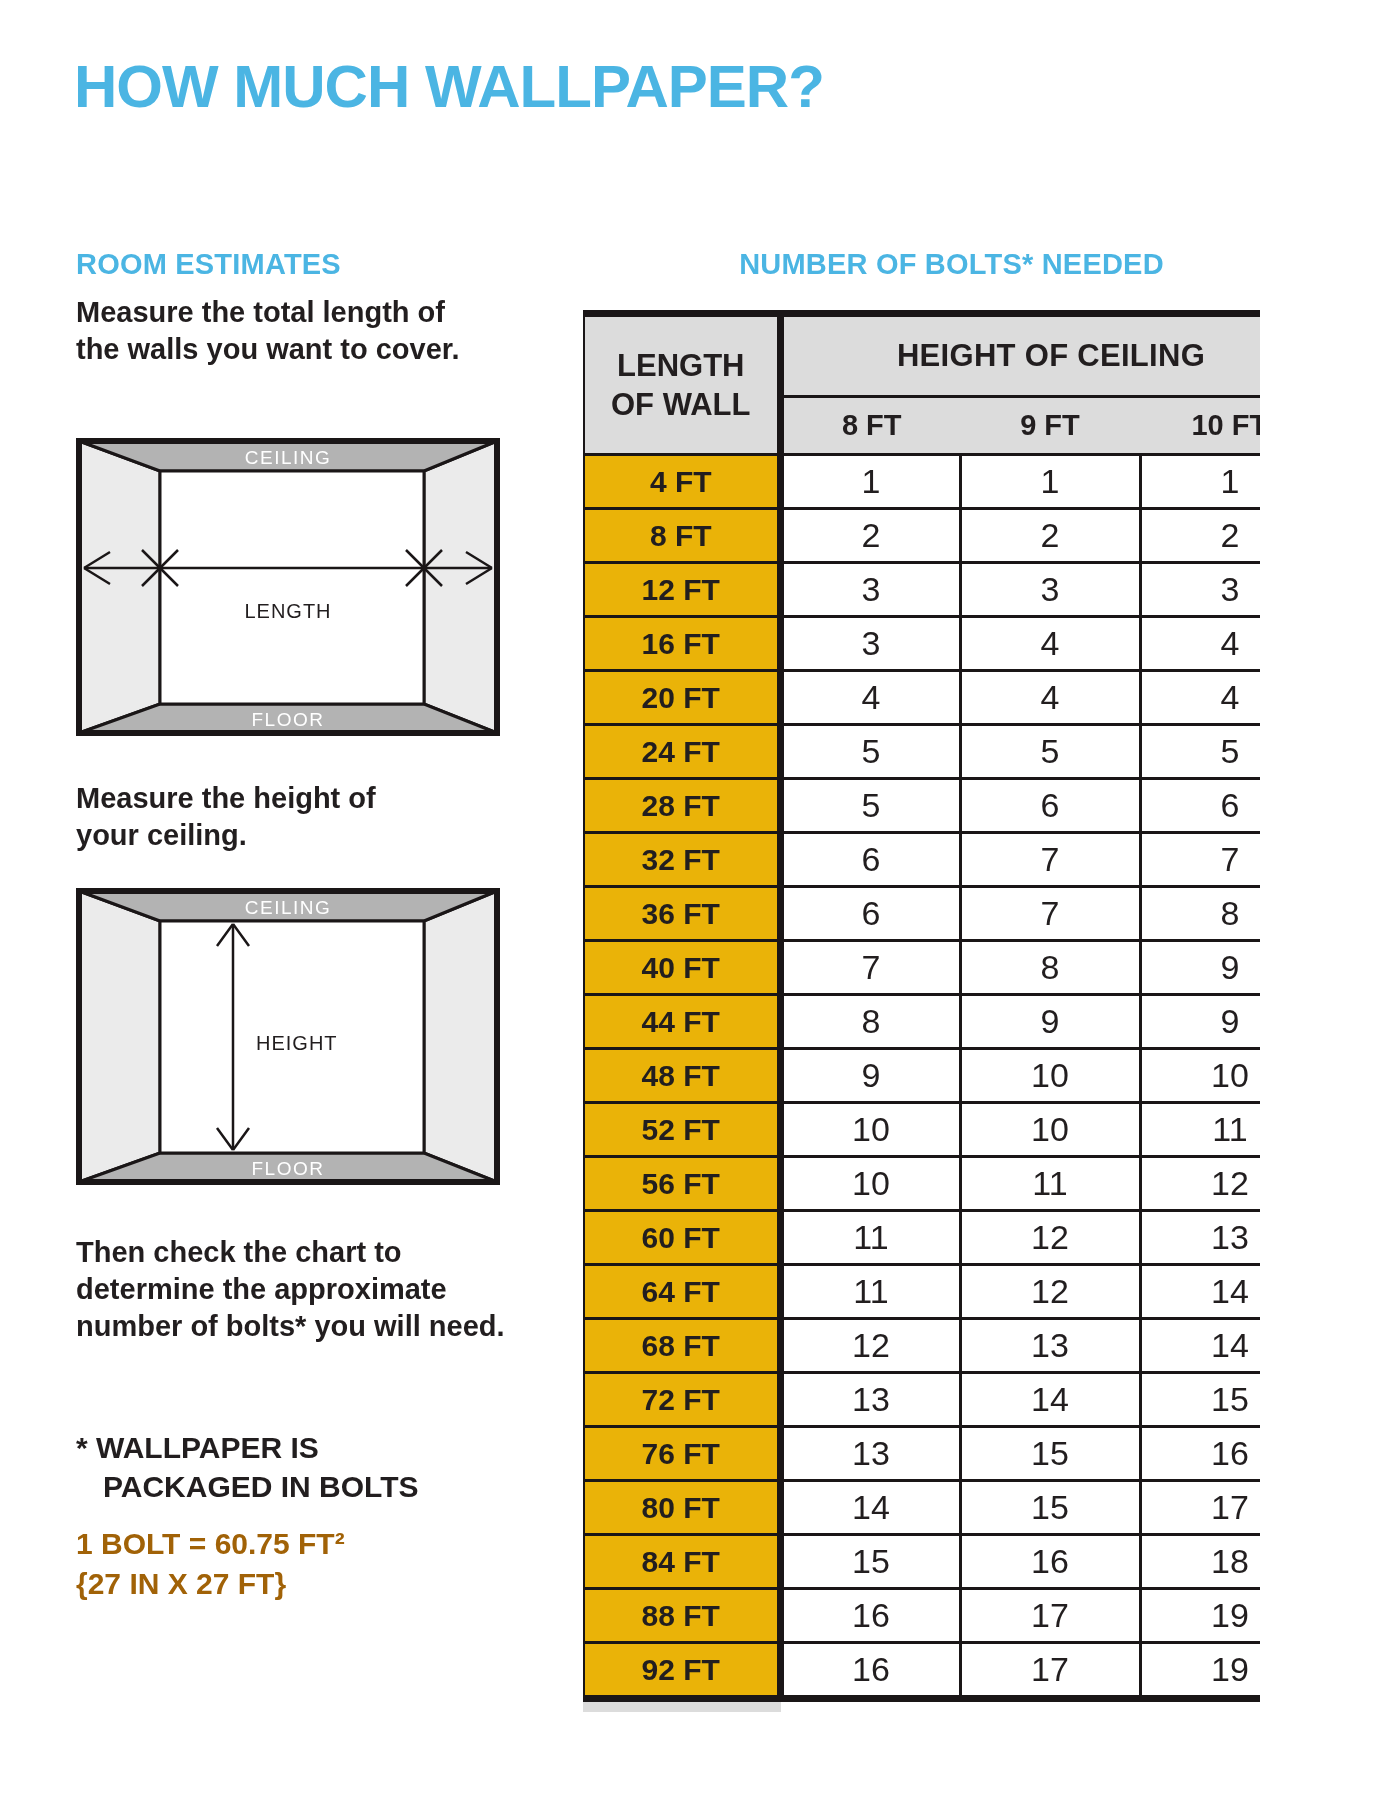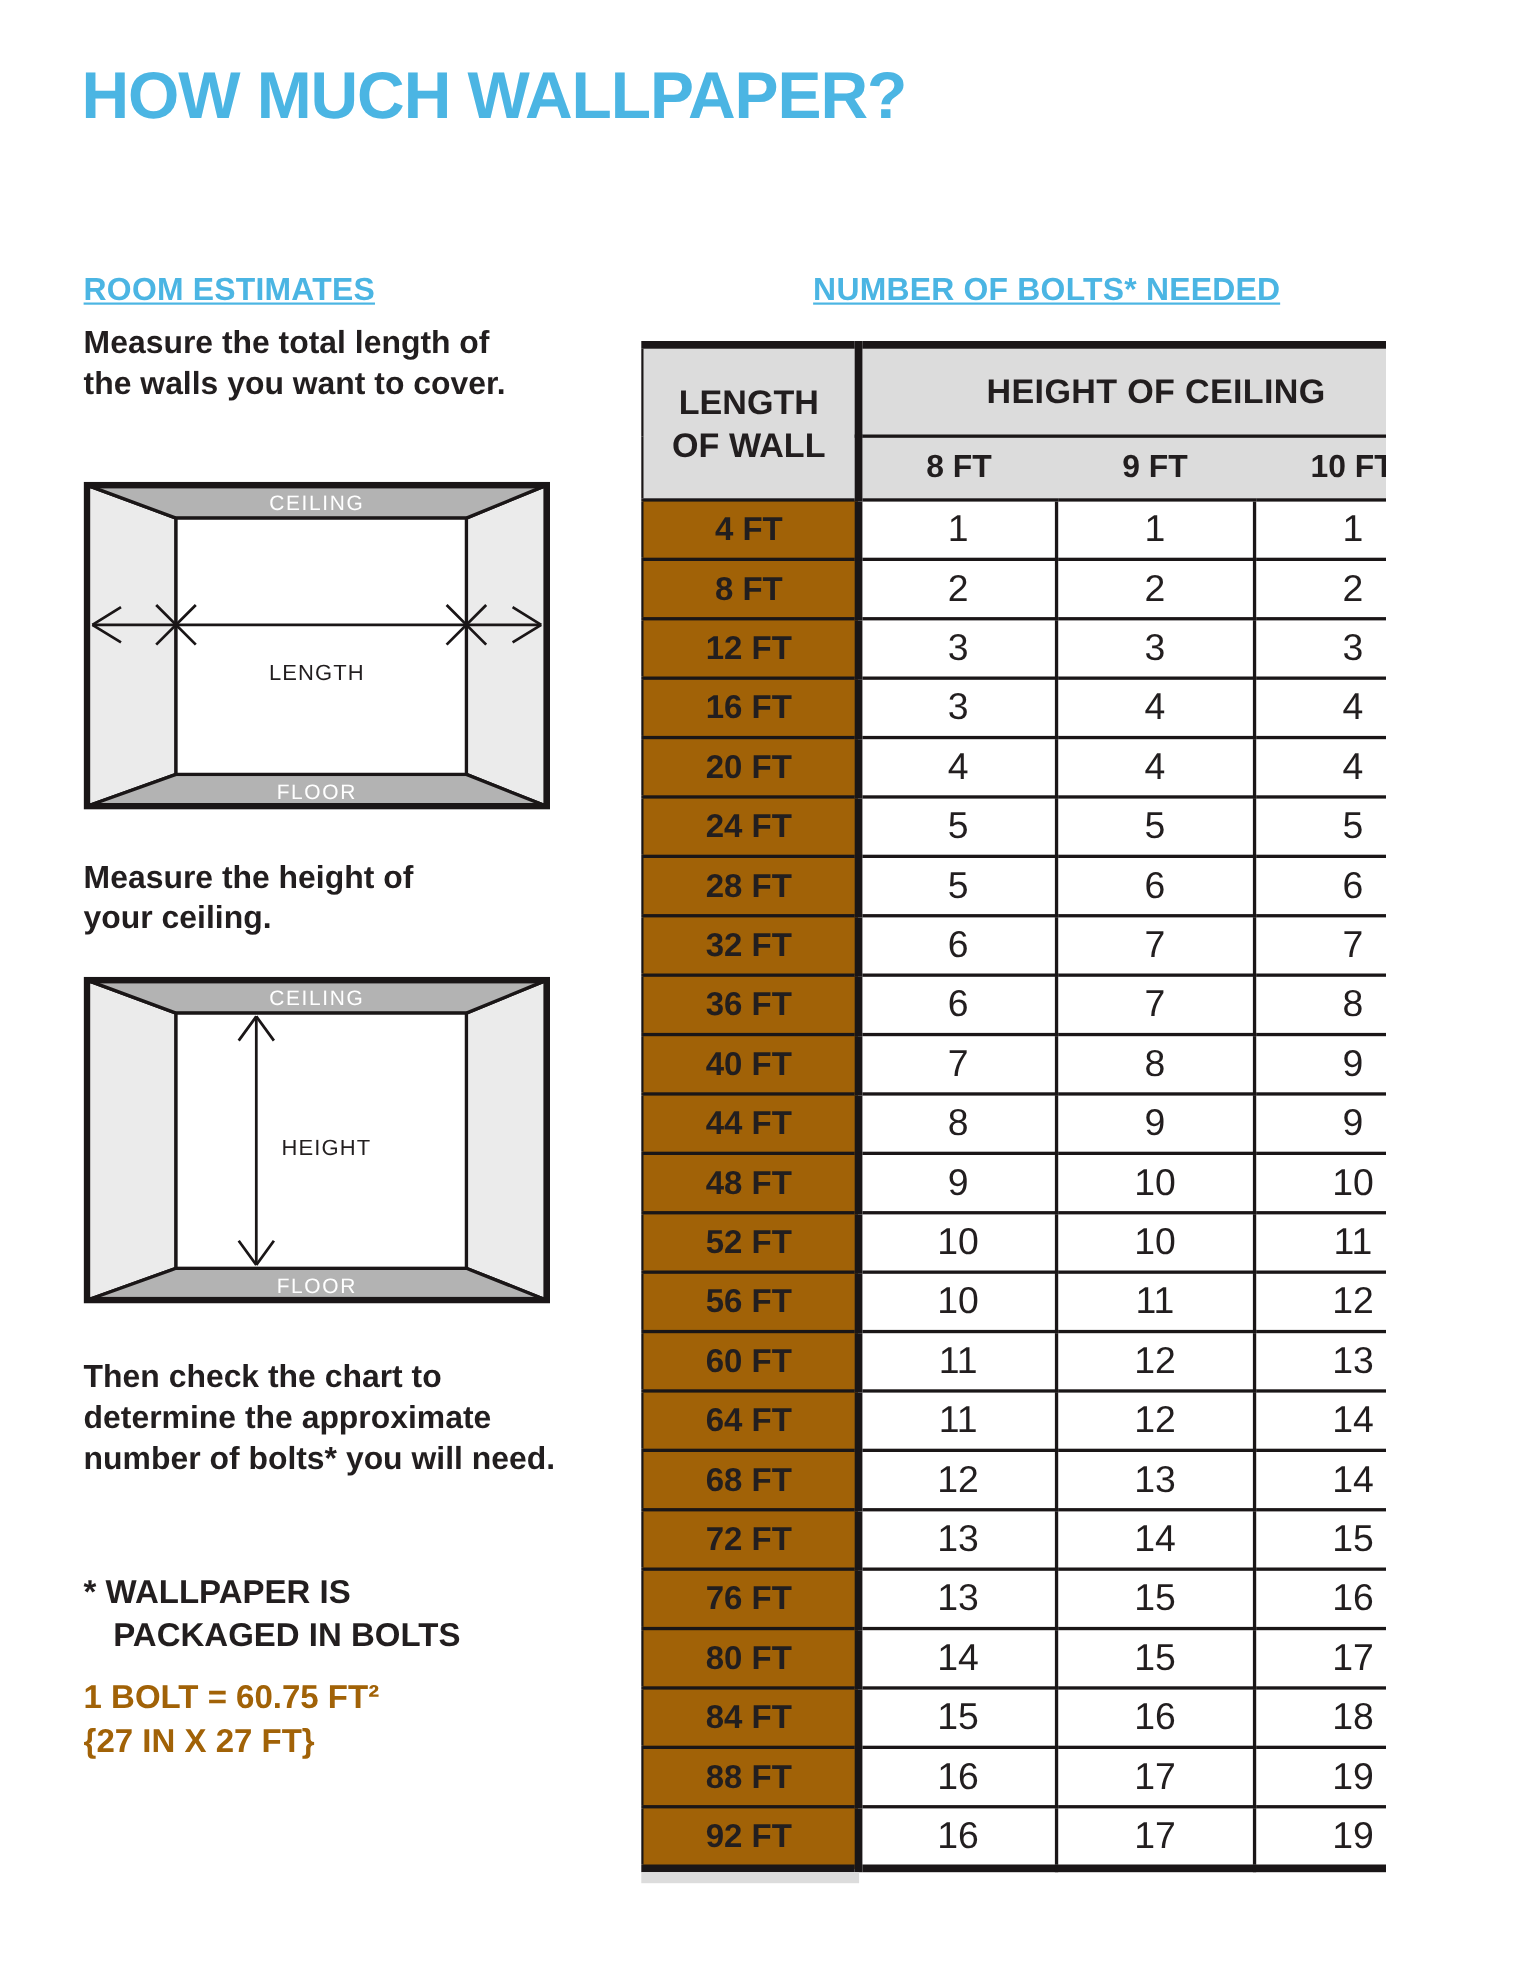--- a/index.html
+++ b/index.html
@@ -7,21 +7,21 @@
     position:relative; width:1260px; height:1800px; background:#ffffff;
     font-family:"Liberation Sans", sans-serif; color:#221e1f; overflow:hidden;
   }
   .title {
     position:absolute; left:74px; top:52px;
     font-size:60px; font-weight:bold; letter-spacing:-1px; color:#4bb5e3;
     white-space:nowrap;
   }
   .section-heading {
     position:absolute; font-size:29px; font-weight:bold; color:#4bb5e3;
-    letter-spacing:0.2px; white-space:nowrap;text-decoration:underline;
+    letter-spacing:0.2px; white-space:nowrap;
   }
   .heading-left { left:76px; top:248px; }
   .heading-table { left:583px; top:248px; width:737px; text-align:center; }
   .para {
     position:absolute; left:76px; font-size:29px; line-height:37px;
     color:#221e1f; white-space:pre-line;font-weight:bold;
   }
   .para1 { top:294px; }
   .para2 { top:780px; }
   .para3 { top:1234px; }
@@ -53,21 +53,21 @@
   }
   th.group {
     background:#dcdcdc; border-bottom:3px solid #1a1617; height:78px;
     font-size:31px; font-weight:bold; letter-spacing:0.3px;
   }
   th.colhead {
     background:#dcdcdc; border-bottom:3px solid #1a1617; height:55px;
     font-size:29px; font-weight:bold;
   }
   tbody th.rowlabel {
-    background:#a16207; border-right:7px solid #1a1617; border-bottom:3px solid #1a1617;
+    background:#eab308; border-right:7px solid #1a1617; border-bottom:3px solid #1a1617;
     font-size:30px; font-weight:bold; height:51px;
   }
   tbody td.value {
     background:#ffffff; border:3px solid #1a1617;
     font-size:34px; font-weight:normal; height:51px; color:#221e1f;
   }
   .table-stub {
     width:198px; height:10px; background:#dcdcdc; margin-top:0px;
   }
   svg text { font-family:"Liberation Sans", sans-serif; }

